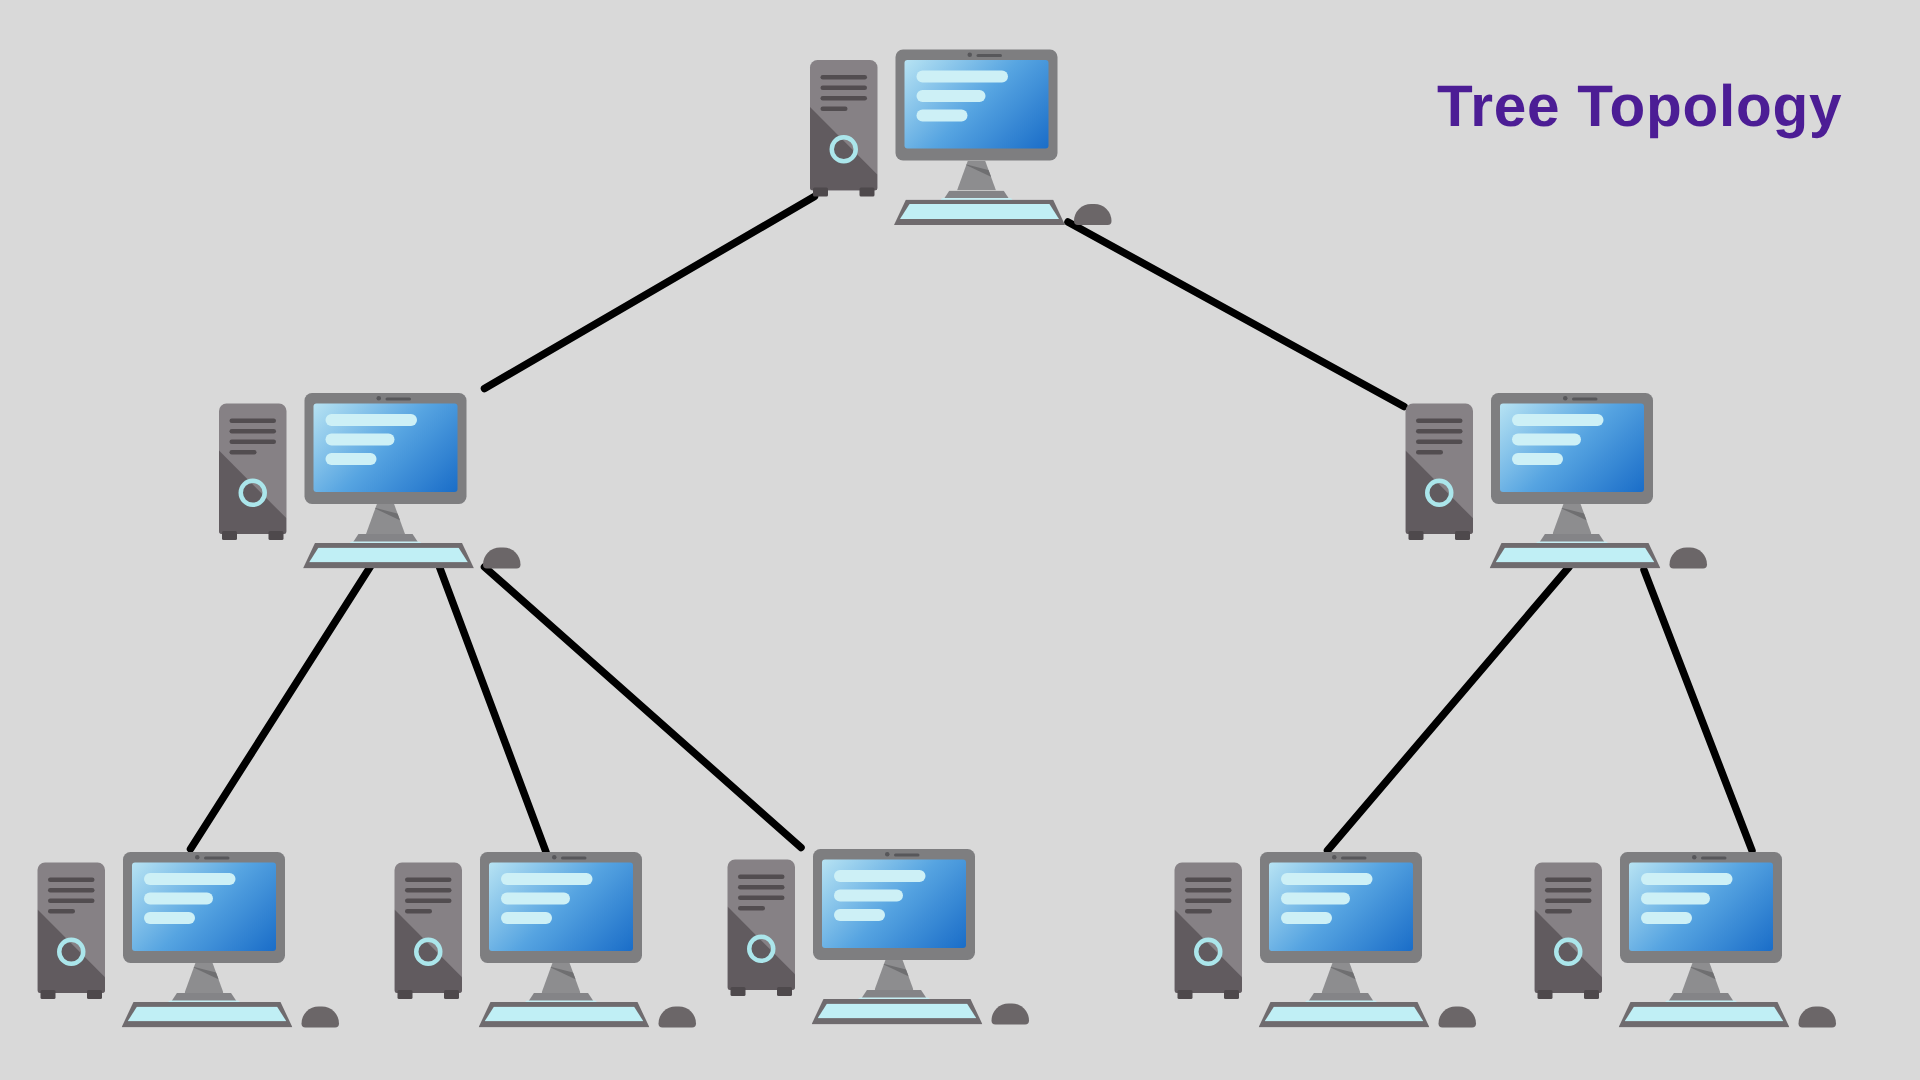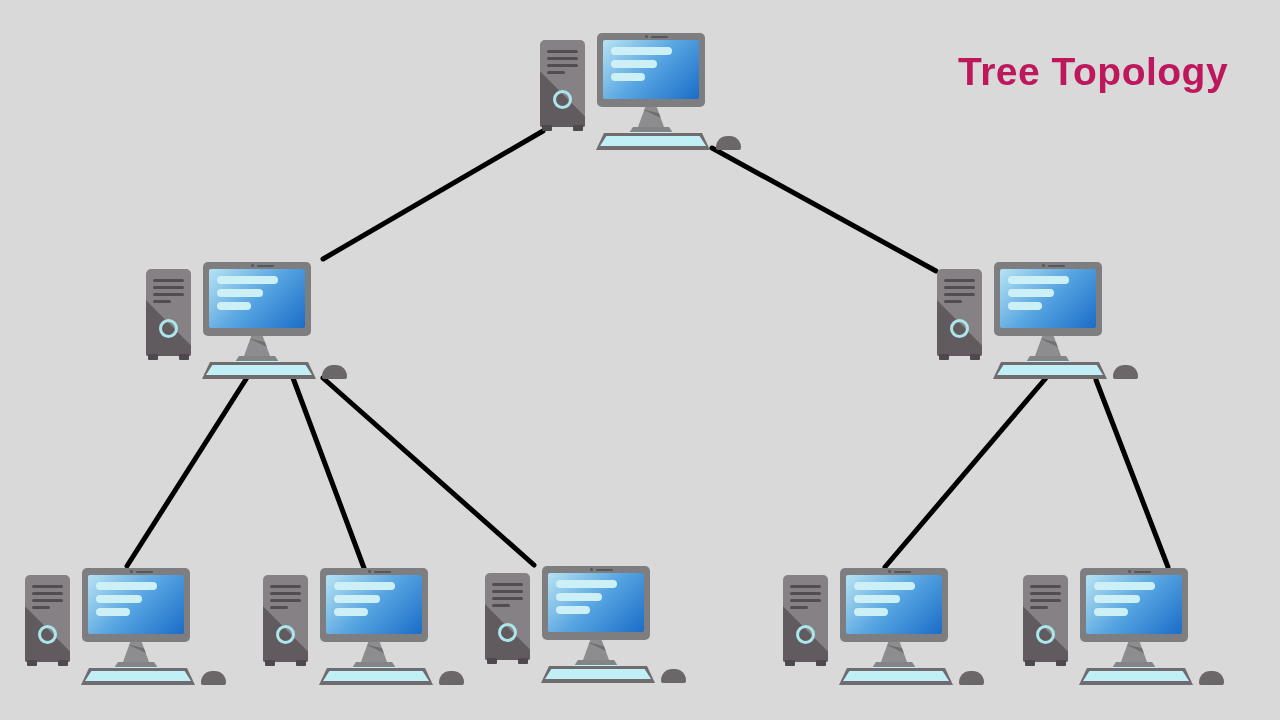--- a/index.html
+++ b/index.html
@@ -19,21 +19,21 @@
   }
 
   .title {
     position: absolute;
     left: 958px;
     top: 50px;
     width: 300px;
     font-size: 39px;
     font-weight: 700;
     letter-spacing: 0.5px;
-    color: #be185d;
+    color: #4c1d95;
     white-space: nowrap;
   }
 
   #edges-layer {
     position: absolute;
     left: 0; top: 0;
     width: 1280px;
     height: 720px;
   }
 

